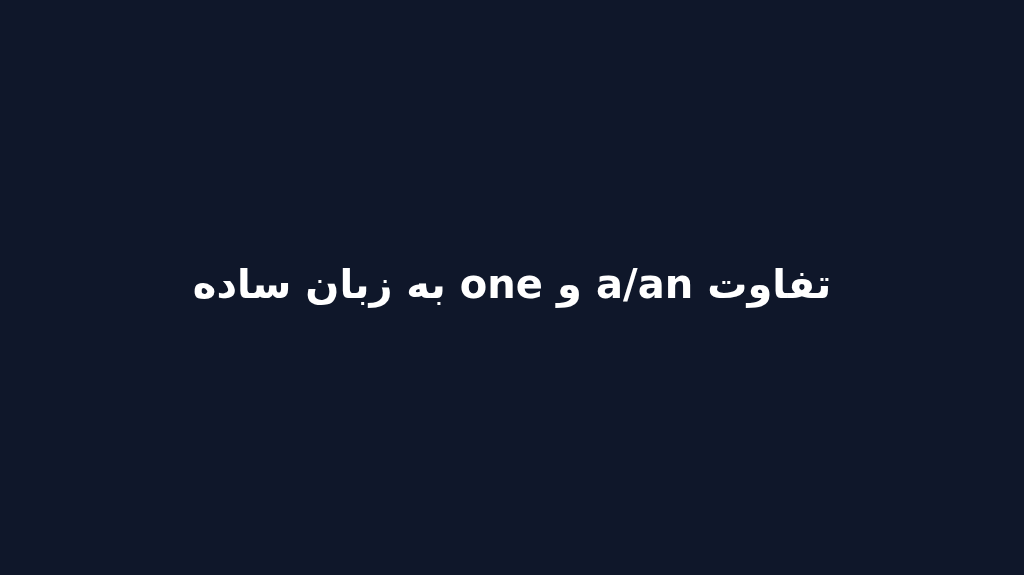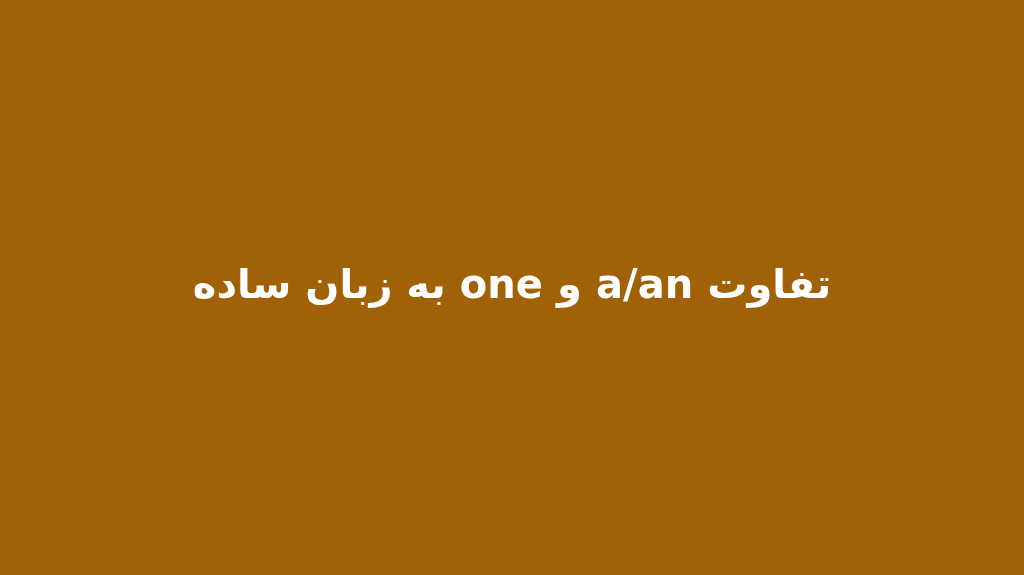--- a/index.html
+++ b/index.html
@@ -48,21 +48,21 @@
     font-size: 40px;
     line-height: 1.22;
     letter-spacing: 0.1px;
     white-space: nowrap;
     -webkit-font-smoothing: antialiased;
   }
 </style>
 </head>
 <body>
 
-<div class="slide" style="background-color: #a16207;">
+<div class="slide" style="background-color: #0f172a;">
 
   <div class="headline-block">
 
     <h1 class="headline" style="color: rgb(255, 255, 255);">تفاوت a/an و one به زبان ساده</h1>
 
   </div>
 
 </div>
 
 </body></html>

